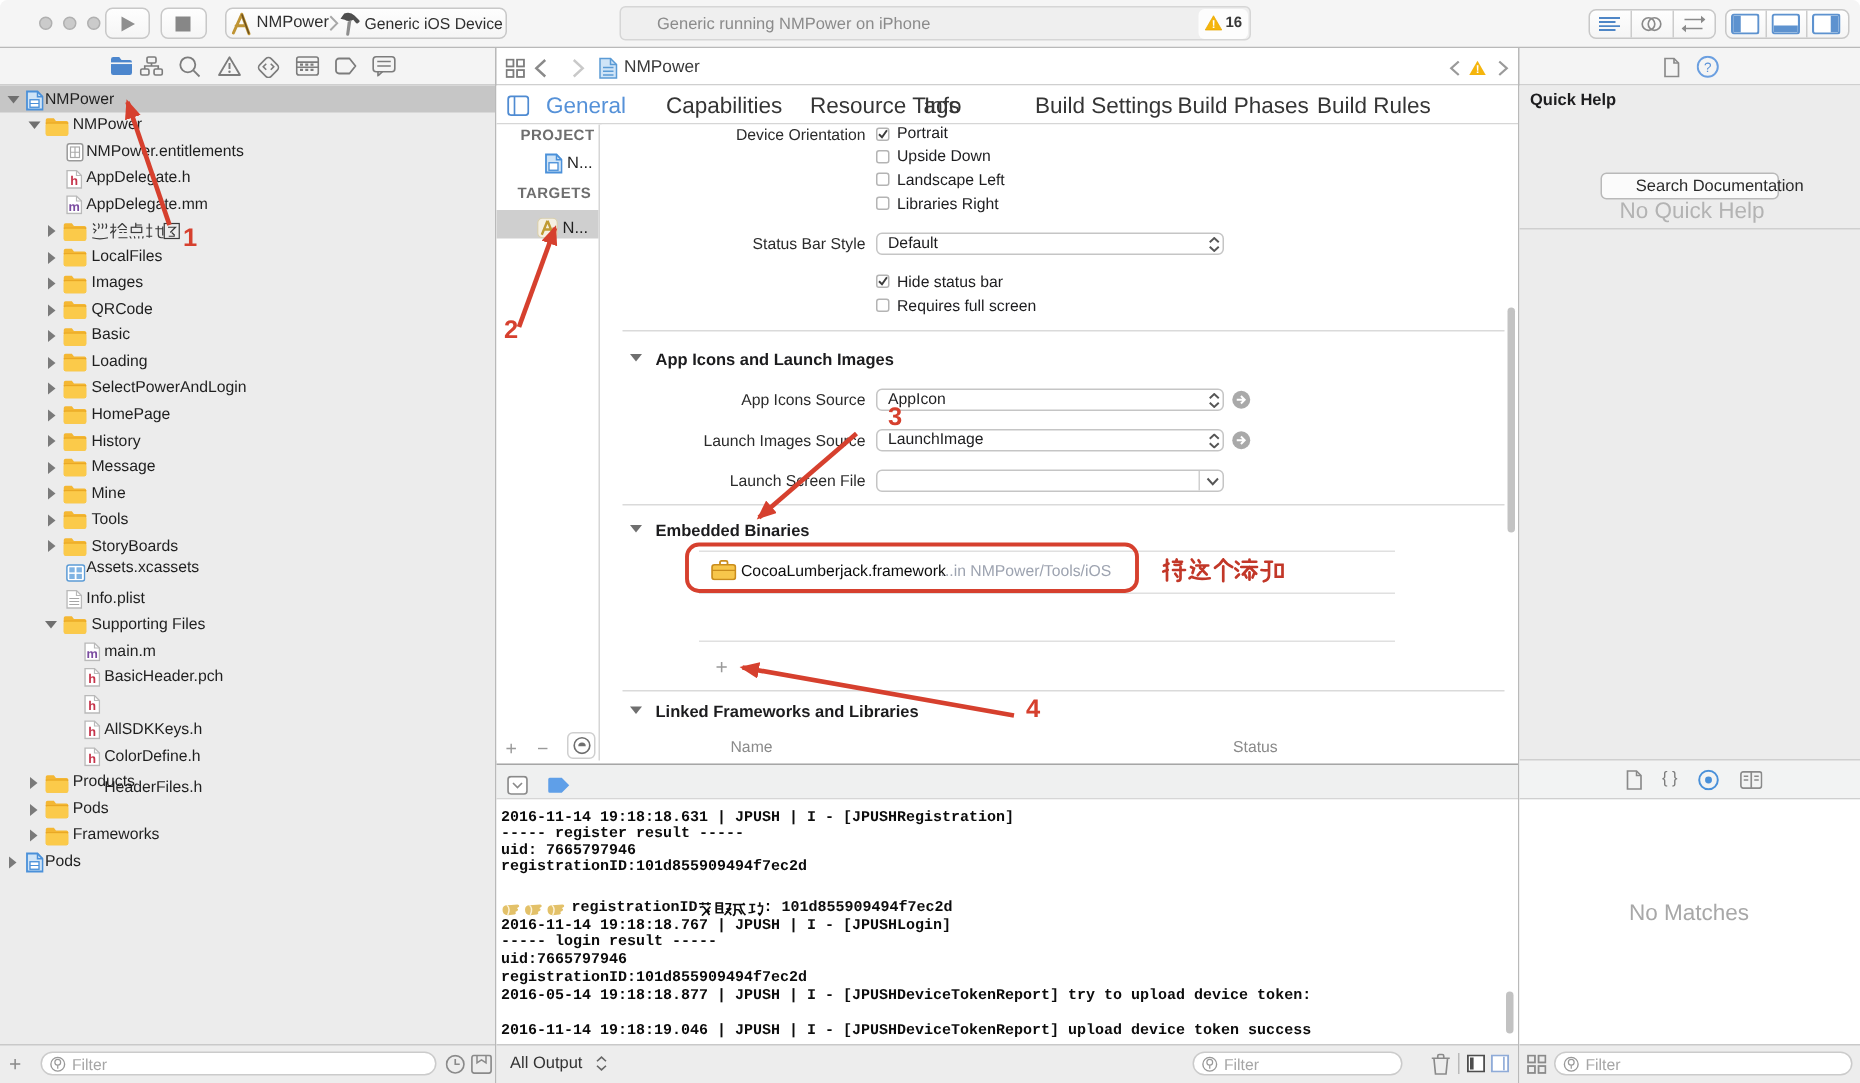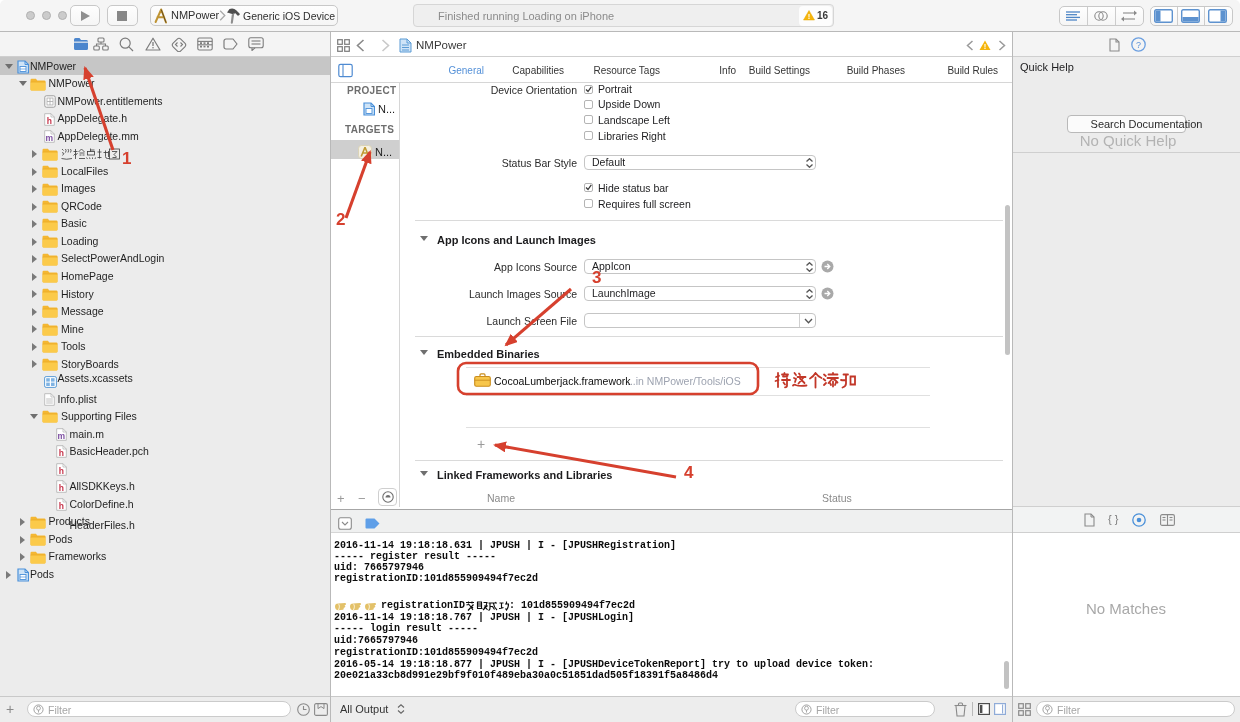--- a/index.html
+++ b/index.html
@@ -13,21 +13,21 @@
 .cblbl{position:absolute;font-size:10.5px;color:#1d1d1f;}
 .dd{position:absolute;left:584px;width:232px;height:15px;background:#fff;border:1px solid #c5c5c5;border-radius:4px;box-sizing:border-box;font-size:10.5px;color:#1d1d1f;line-height:13px;padding-left:7px;}
 .sech{position:absolute;font-size:11px;font-weight:bold;color:#1c1c1e;}
 .sep{position:absolute;left:415px;width:588px;height:1px;background:#dadada;}
 .tline{position:absolute;left:466px;width:464px;height:1px;background:#e0e0e0;}
 .rtxt{position:absolute;font-size:10.5px;color:#1f1f1f;white-space:nowrap;top:2px;}
 .tri{position:absolute;width:0;height:0;}
 .trid{border-left:4px solid transparent;border-right:4px solid transparent;border-top:5px solid #6f6f6f;top:6px;}
 .trir{border-top:4px solid transparent;border-bottom:4px solid transparent;border-left:5px solid #7a7a7a;top:5px;}
 .conline{position:absolute;left:334px;font-family:"Liberation Mono",monospace;font-size:10px;font-weight:bold;color:#0c0c0c;white-space:pre;letter-spacing:0px;}
-.tab{position:absolute;top:0;height:25px;line-height:25px;font-size:10px;color:#353535;text-align:right;}
+.tab{position:absolute;top:0;height:25px;line-height:25px;font-size:15px;color:#353535;text-align:left;}
 .ffield{position:absolute;height:16px;background:#fff;border:1px solid #cbcbcb;border-radius:8px;box-sizing:border-box;}
 .ftxt{position:absolute;font-size:10.5px;color:#a6a6a6;top:2px;}
 svg{display:block;}
 </style></head>
 <body>
 <div id="win">
 
 <div class="ab" style="left:0;top:0;width:1240px;height:32px;background:#f5f5f5;border-bottom:1px solid #b9b9b9;box-sizing:border-box;border-radius:5px 5px 0 0;"></div>
 <div class="ab tl" style="left:26px;top:11px;"></div>
 <div class="ab tl" style="left:42px;top:11px;"></div>
@@ -44,21 +44,21 @@
 <div class="ab" style="left:171px;top:9px;font-size:11px;color:#2f2f2f;">NMPower</div>
 <svg class="ab" style="left:219px;top:10px;" width="7" height="11" viewBox="0 0 7 11">
       <path d="M1.2 0.8 L5.8 5.5 L1.2 10.2" fill="none" stroke="#a8a8a8" stroke-width="1.3"></path>
     </svg>
 <svg class="ab" style="left:226px;top:7px;" width="15" height="17" viewBox="0 0 15 17">
       <path d="M1 5.5 L3.5 2 Q7.5 0.5 10.5 3.5 L13.5 6.5 Q14.2 7.3 13.4 7.9 L12.5 8.5 Q11.8 9 11.2 8.2 L9.5 6.2 Q6.5 7.8 3.8 6.2 Z" fill="#4f4f4f"></path>
       <path d="M5.8 7.5 L8.3 6.3 L6.8 16 Q6.6 17 5.6 16.8 Q4.6 16.6 4.8 15.6 Z" fill="#8e8e8e"></path>
     </svg>
 <div class="ab" style="left:243px;top:9.5px;font-size:10.5px;color:#2f2f2f;">Generic iOS Device</div>
 <div class="ab" style="left:413px;top:4px;width:421px;height:23px;background:#efefef;border:1px solid #d6d6d6;border-radius:4px;box-sizing:border-box;"></div>
-<div class="ab" style="left:438px;top:10px;font-size:11px;color:#8b8b8b;">Finished running Loading on iPhone</div>
+<div class="ab" style="left:438px;top:10px;font-size:11px;color:#8b8b8b;">Generic running NMPower on iPhone</div>
 <div class="ab" style="left:799px;top:6px;width:33px;height:20px;background:#fdfdfd;border-radius:4px;"></div>
     <svg class="ab" style="left:803px;top:10px;" width="12" height="11" viewBox="0 0 12 11">
       <path d="M6 0.5 L11.5 10 L0.5 10 Z" fill="#f5b50c" stroke="#e8a800" stroke-width="0.5" rx="2"></path>
       <text x="6" y="8.8" font-size="7.5" font-weight="bold" fill="#fff" text-anchor="middle">!</text>
     </svg>
 <div class="ab" style="left:817px;top:10px;font-size:10px;font-weight:bold;color:#3a3a3a;">16</div>
 
 <div class="ab tbtn" style="left:1059px;top:6px;width:85px;height:20px;"></div>
 <div class="ab seg" style="left:1087px;top:7px;height:18px;"></div>
 <div class="ab seg" style="left:1115px;top:7px;height:18px;"></div>
@@ -581,21 +581,21 @@
         <path d="M23.5 2 h8 M25 2 v5 q0 2 -1.5 2.5 M25 5.5 h3 M28.5 2.5 q0.5 4 3.5 6.5 M30.5 1 l1 1.5 M27.5 5.5 l2 3"></path>
         <path d="M34.5 2 h4 M36.5 2 v5.5 M34 7.5 q2 0 4.5 -1 M40 3 h3.5 q0 4 -2 6 l-1 -1.5 M41.5 0.5 v2.5"></path>
       </g>
     </svg>
 <div class="conline" style="top:600.0px;left:509px;">: 101d855909494f7ec2d</div>
 <div class="conline" style="top:611.7px;">2016-11-14 19:18:18.767 | JPUSH | I - [JPUSHLogin]</div>
 <div class="conline" style="top:623.4px;">----- login result -----</div>
 <div class="conline" style="top:635.1px;">uid:7665797946</div>
 <div class="conline" style="top:646.8px;">registrationID:101d855909494f7ec2d</div>
 <div class="conline" style="top:658.5px;">2016-05-14 19:18:18.877 | JPUSH | I - [JPUSHDeviceTokenReport] try to upload device token:</div>
-<div class="conline" style="top:670.2px;">20e021a33cb8d991e29bf9f010f489eba30a0c51851dad505f18391f5a8486d4</div>
+<div class="conline" style="top:681.9px;">2016-11-14 19:18:19.046 | JPUSH | I - [JPUSHDeviceTokenReport] upload device token success</div>
 <div class="ab" style="left:1004px;top:661px;width:5px;height:28px;background:#c2c2c2;border-radius:3px;"></div>
 
 <div class="ab" style="left:331px;top:696px;width:681px;height:26px;background:#ededed;border-top:1px solid #c9c9c9;box-sizing:border-box;"></div>
 <div class="ab" style="left:340px;top:703px;font-size:11px;color:#333;">All Output</div>
 <svg class="ab" style="left:397px;top:704px;" width="8" height="10" viewBox="0 0 8 10">
       <path d="M1 3.5 L4 0.8 L7 3.5 M1 6.5 L4 9.2 L7 6.5" fill="none" stroke="#666" stroke-width="1.1"></path>
     </svg>
 <div class="ab ffield" style="left:795px;top:701px;width:140px;"></div>
 <svg class="ab" style="left:801px;top:704px;" width="11" height="11" viewBox="0 0 12 12">
       <circle cx="6" cy="6" r="5" fill="none" stroke="#999" stroke-width="1"></circle>
@@ -631,21 +631,21 @@
 <svg class="ab" style="left:297px;top:703px;" width="13" height="13" viewBox="0 0 13 13">
       <circle cx="6.5" cy="6.5" r="5.8" fill="none" stroke="#8a8a8a" stroke-width="1.1"></circle>
       <path d="M6.5 3 v3.5 h3" fill="none" stroke="#8a8a8a" stroke-width="1.1"></path>
     </svg>
 <svg class="ab" style="left:314px;top:703px;" width="14" height="13" viewBox="0 0 14 13">
       <rect x="0.6" y="0.6" width="12.8" height="11.8" rx="1.5" fill="none" stroke="#8a8a8a" stroke-width="1.1"></rect>
       <path d="M4 0.6 v5 l3 -2 3 2 v-5" fill="none" stroke="#8a8a8a" stroke-width="1"></path>
     </svg>
 
 <div class="ab" style="left:1013px;top:57px;width:227px;height:665px;background:#ececec;"></div>
-<div class="ab" style="left:1020px;top:61px;font-size:11px;font-weight:normal;color:#1d1d1f;">Quick Help</div>
+<div class="ab" style="left:1020px;top:61px;font-size:11px;font-weight:bold;color:#1d1d1f;">Quick Help</div>
 <div class="ab" style="left:1048px;top:88px;width:160px;font-size:15px;color:#b3b3b3;text-align:center;margin-top:44px;">No Quick Help</div>
 <div class="ab" style="left:1067px;top:115px;width:119px;height:18px;background:#fbfbfb;border:1px solid #b9b9b9;border-radius:4px;box-sizing:border-box;"></div>
 <div class="ab" style="left:1067px;top:118px;width:119px;font-size:11px;color:#2b2b2b;text-align:center;margin-left:20px;">Search Documentation</div>
 <div class="ab" style="left:1013px;top:152px;width:227px;height:1px;background:#cfcfcf;"></div>
 <div class="ab" style="left:1013px;top:506px;width:227px;height:27px;background:#f2f3f3;border-top:1px solid #cfcfcf;border-bottom:1px solid #cfcfcf;box-sizing:border-box;"></div>
 <svg class="ab" style="left:1084px;top:513px;" width="11" height="14" viewBox="0 0 11 14">
       <path d="M1 1 h6 l3 3 v9 h-9 Z" fill="none" stroke="#8a8a8a" stroke-width="1.1"></path>
       <path d="M7 1 v3 h3" fill="none" stroke="#8a8a8a" stroke-width="1"></path>
     </svg>
 <div class="ab" style="left:1108px;top:513px;font-size:11px;color:#7c7c7c;">{ }</div>

